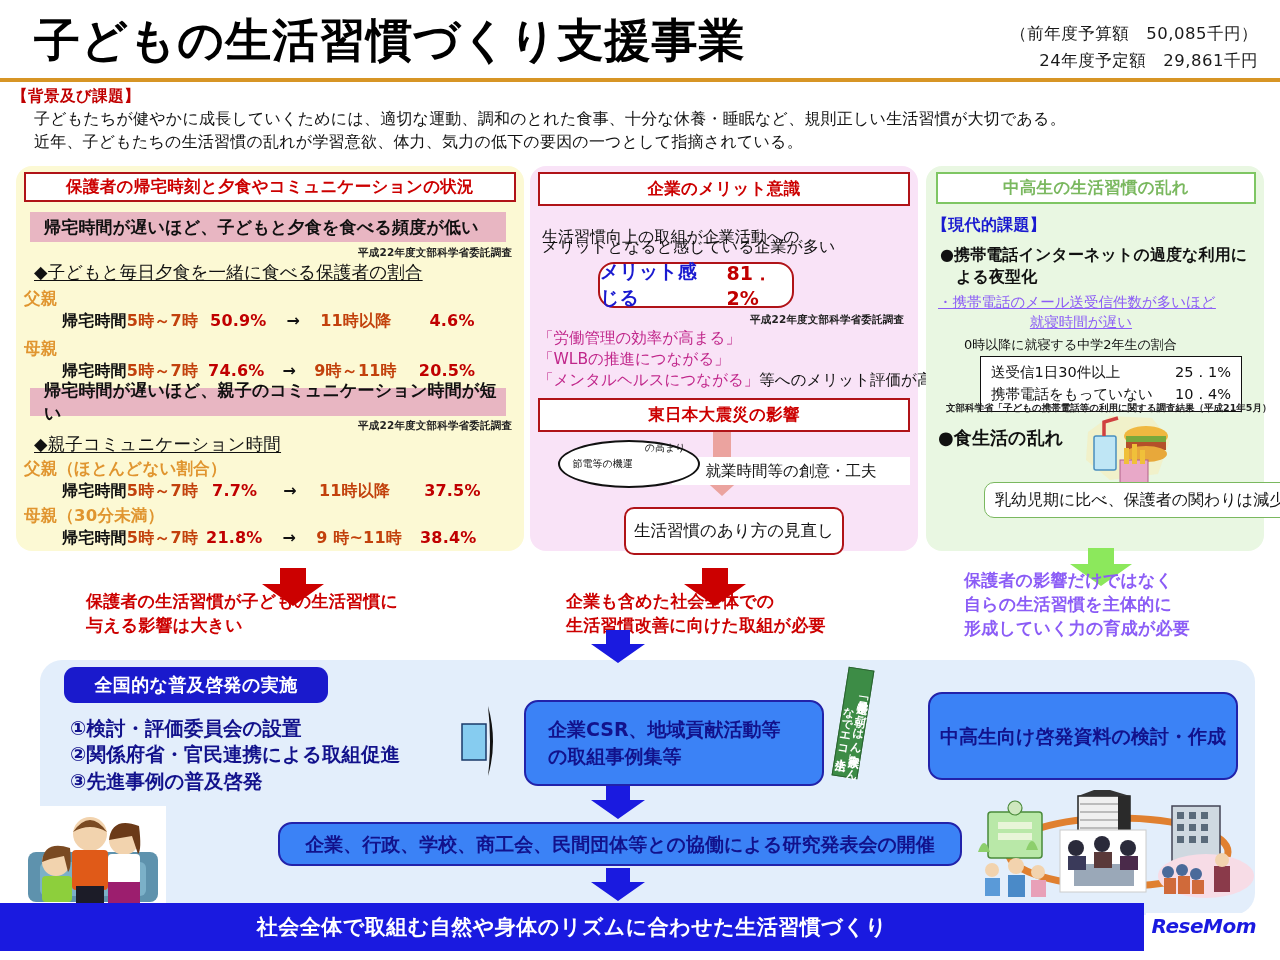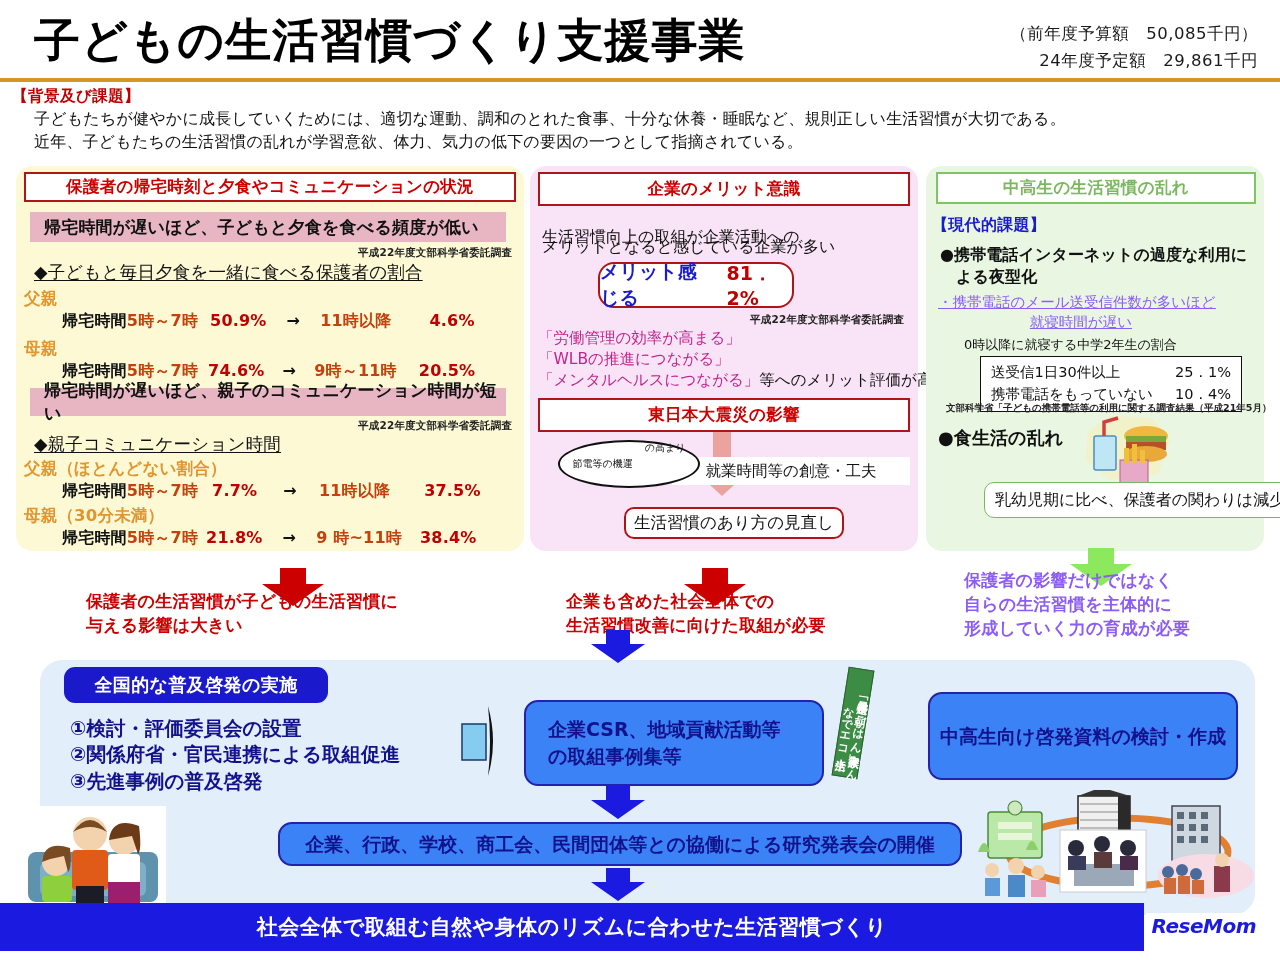--- a/index.html
+++ b/index.html
@@ -249,21 +249,21 @@
     <polygon points="21,0 39,0 39,44 52,44 30,64 8,44 21,44" fill="#eba39f"></polygon>
   </svg>
 
   <div class="flat-box" style="left:672px; top:457px; width:238px; height:28px;">就業時間等の創意・工夫</div>
 
   <div class="callout" style="left:558px; top:440px; width:142px; height:48px;">
     <div>節電等の機運</div>
     <div style="align-self:flex-start;margin-left:12px">の高まり</div>
   </div>
 
-  <div class="round-box" style="left:624px; top:507px; width:220px; height:32px;">生活習慣のあり方の見直し</div>
+  <div class="round-box" style="left:624px; top:507px; width:220px; height:48px;">生活習慣のあり方の見直し</div>
 
   <div class="panel panel-green"></div>
 
   <div class="hdr-box hdr-green" style="left:936px; top:172px; width:320px; height:32px;">
     <span>中高生の生活習慣の乱れ</span>
   </div>
   <div class="mod-label" style="left:932px; top:215px;">【現代的課題】</div>
   <div class="g-bullet" style="left:940px; top:244px;">
     <div>●携帯電話インターネットの過度な利用に</div>
     <div style="margin-left:16px">よる夜型化</div>

